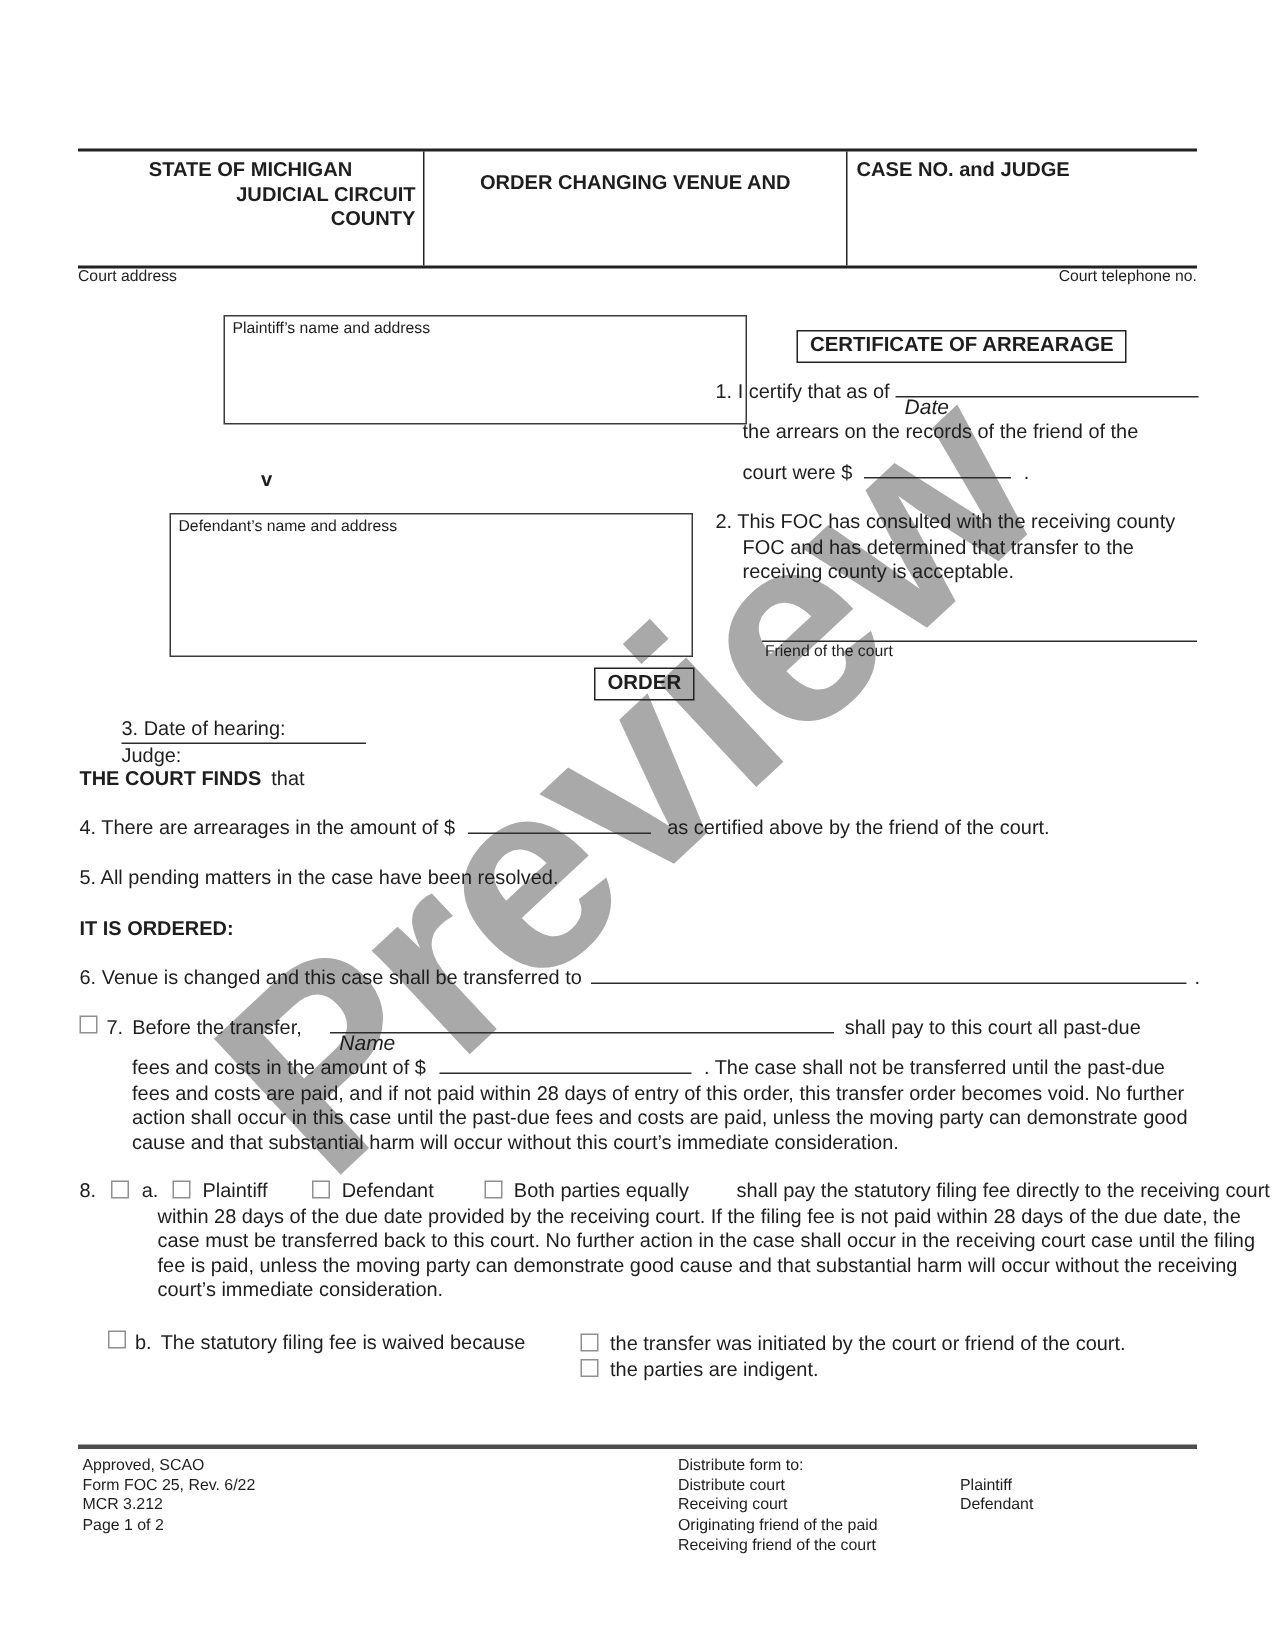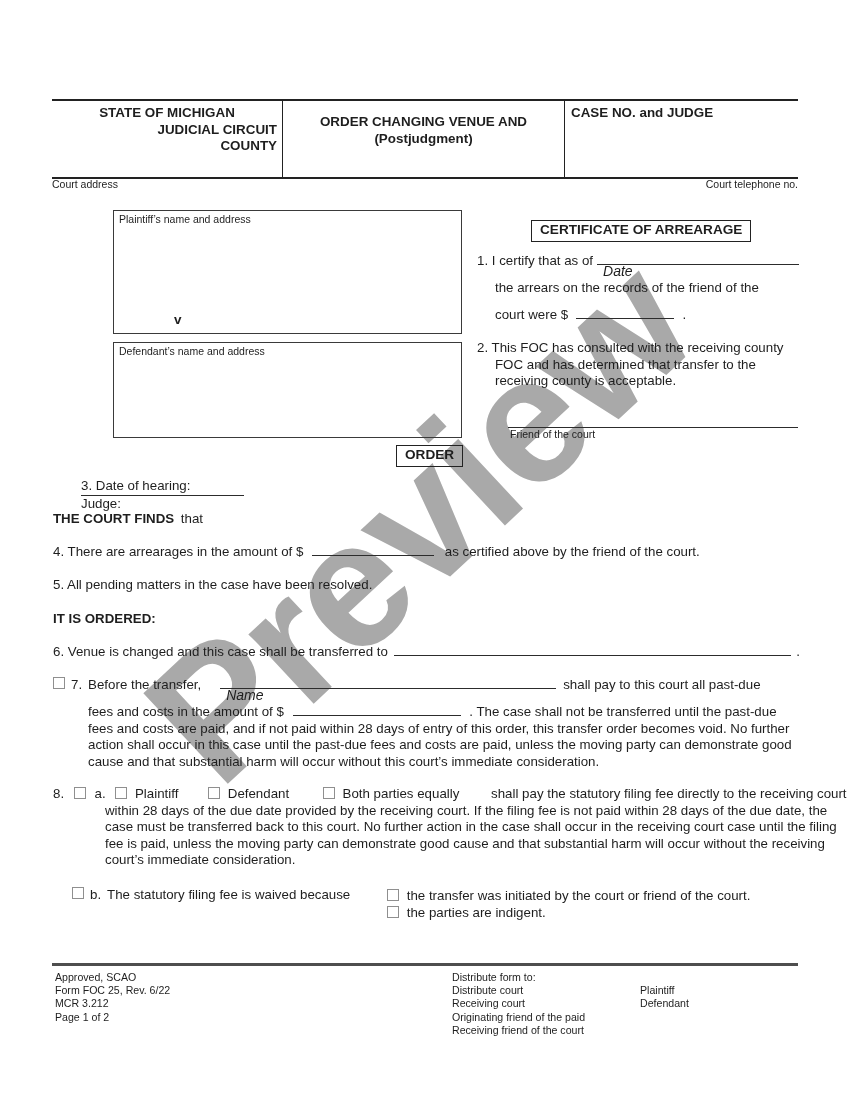--- a/index.html
+++ b/index.html
@@ -87,30 +87,29 @@
   <div class="layer">
 
     <div class="hdr">
       <div class="c1">
         <div class="ctr">STATE OF MICHIGAN</div>
         <div class="rt">JUDICIAL CIRCUIT</div>
         <div class="rt">COUNTY</div>
       </div>
       <div class="c2">
         <div>ORDER CHANGING VENUE AND</div>
-        <div>(Postjudgment)</div>
       </div>
       <div class="c3">
         <div>CASE NO. and JUDGE</div>
       </div>
     </div>
     <div class="abs small" style="left:52px; top:178px;">Court address</div>
     <div class="abs small" style="right:52px; top:178px;">Court telephone no.</div>
 
-    <div class="pbox" style="top:210px; height:124px;">
+    <div class="pbox" style="top:210px; height:73px;margin-left:36px;">
       <div class="small">Plaintiff’s name and address</div>
     </div>
     <div class="abs b" style="left:174px; top:312px; font-size:13.5px;">v</div>
     <div class="pbox" style="top:342px; height:96px;">
       <div class="small">Defendant’s name and address</div>
     </div>
 
     <div class="boxed" style="left:531px; top:220px;">CERTIFICATE OF ARREARAGE</div>
 
     <div class="row" style="left:477px; top:253px; width:322px;">

